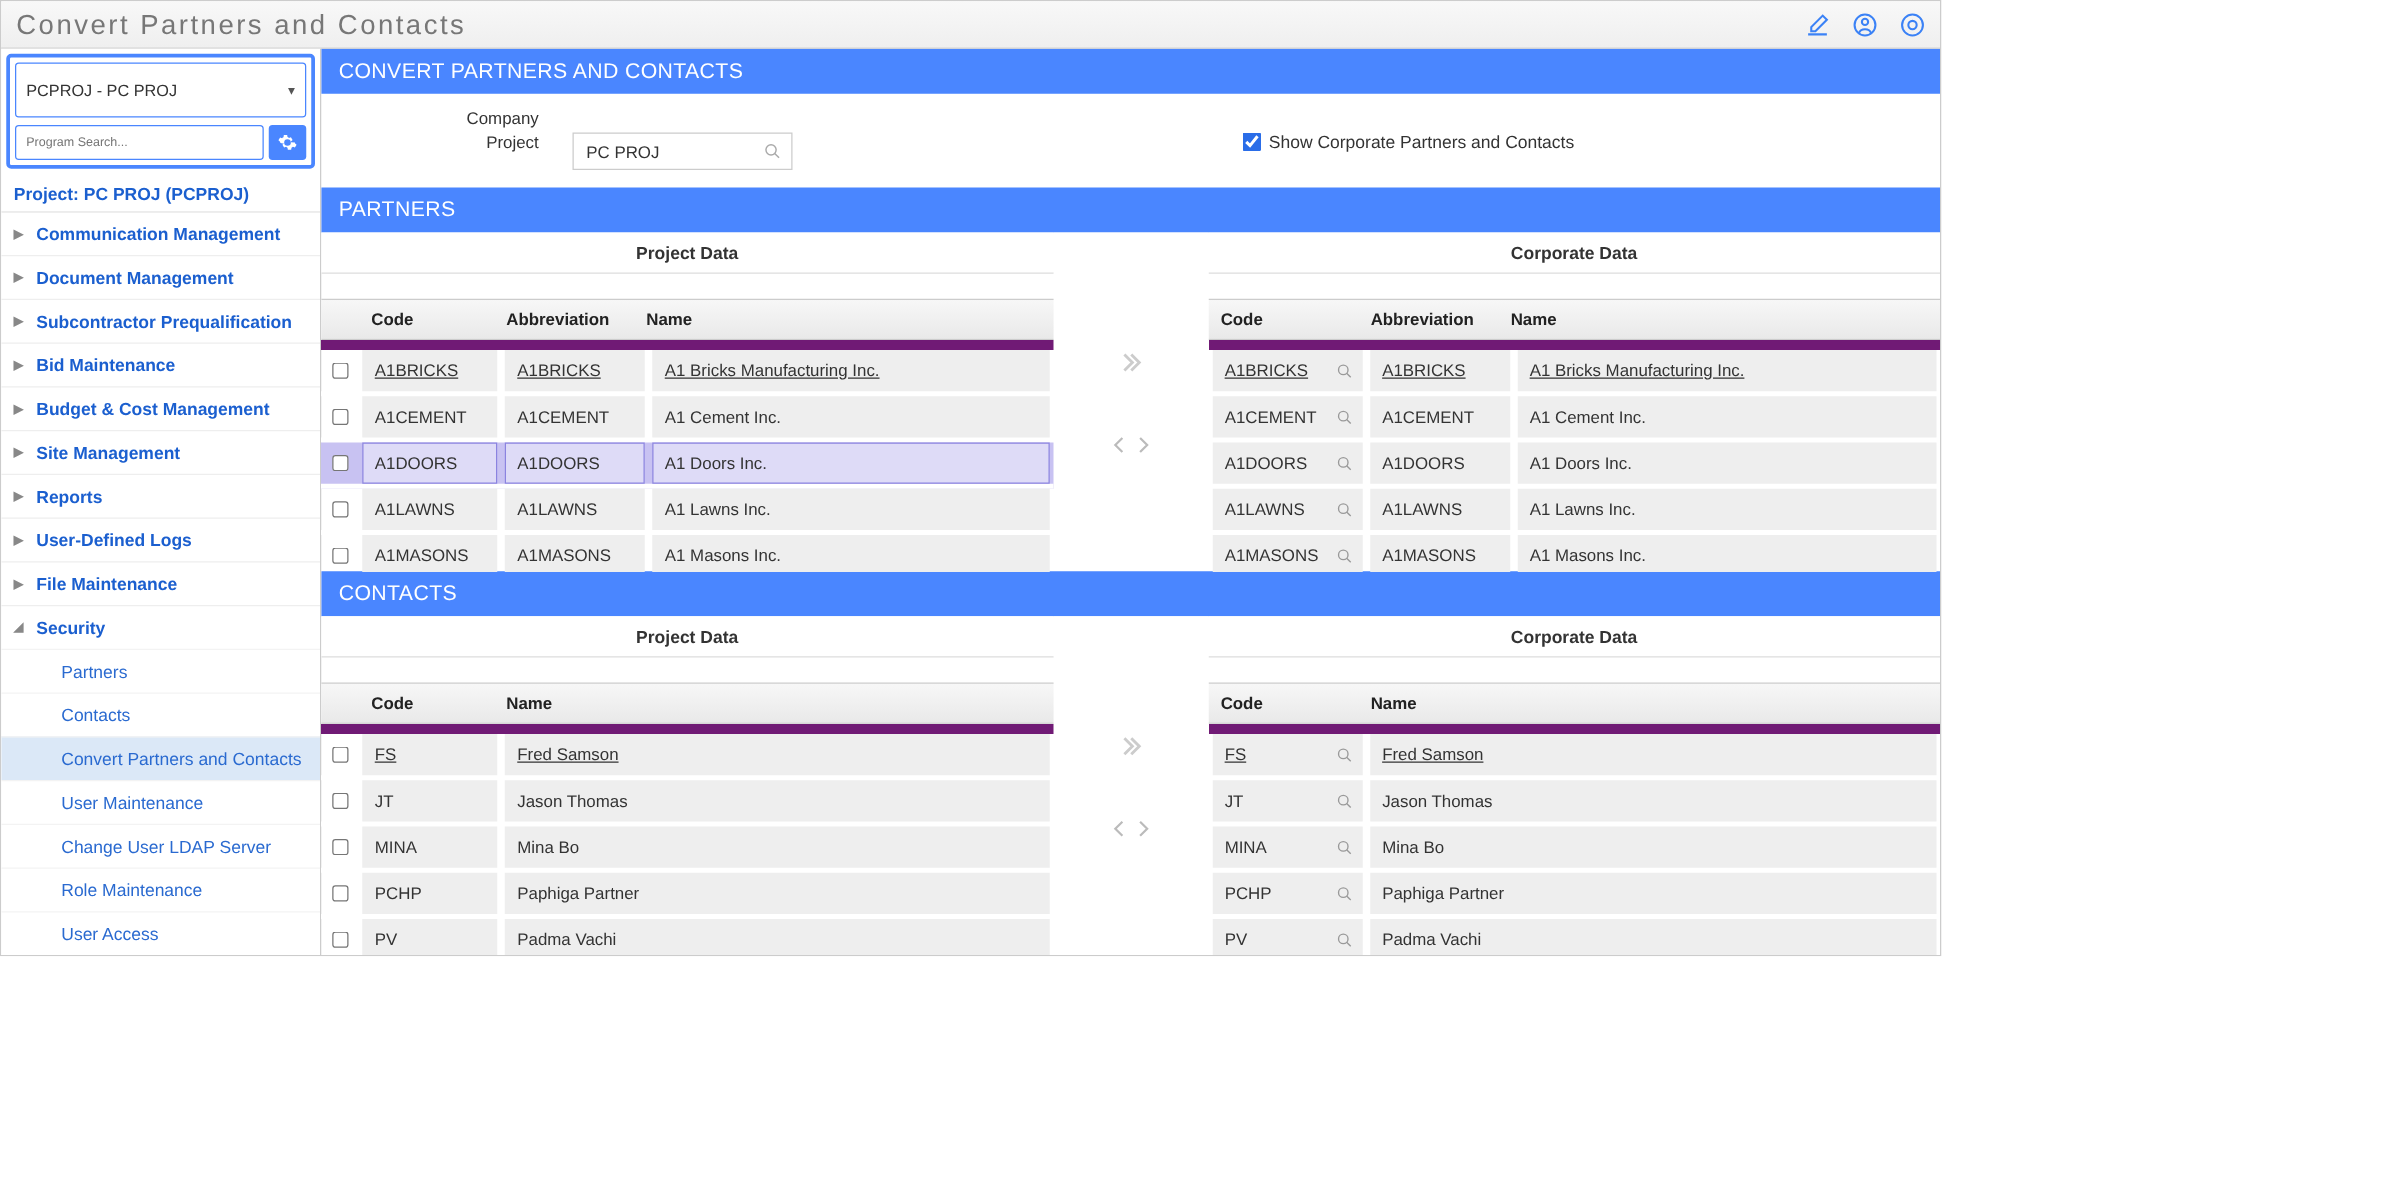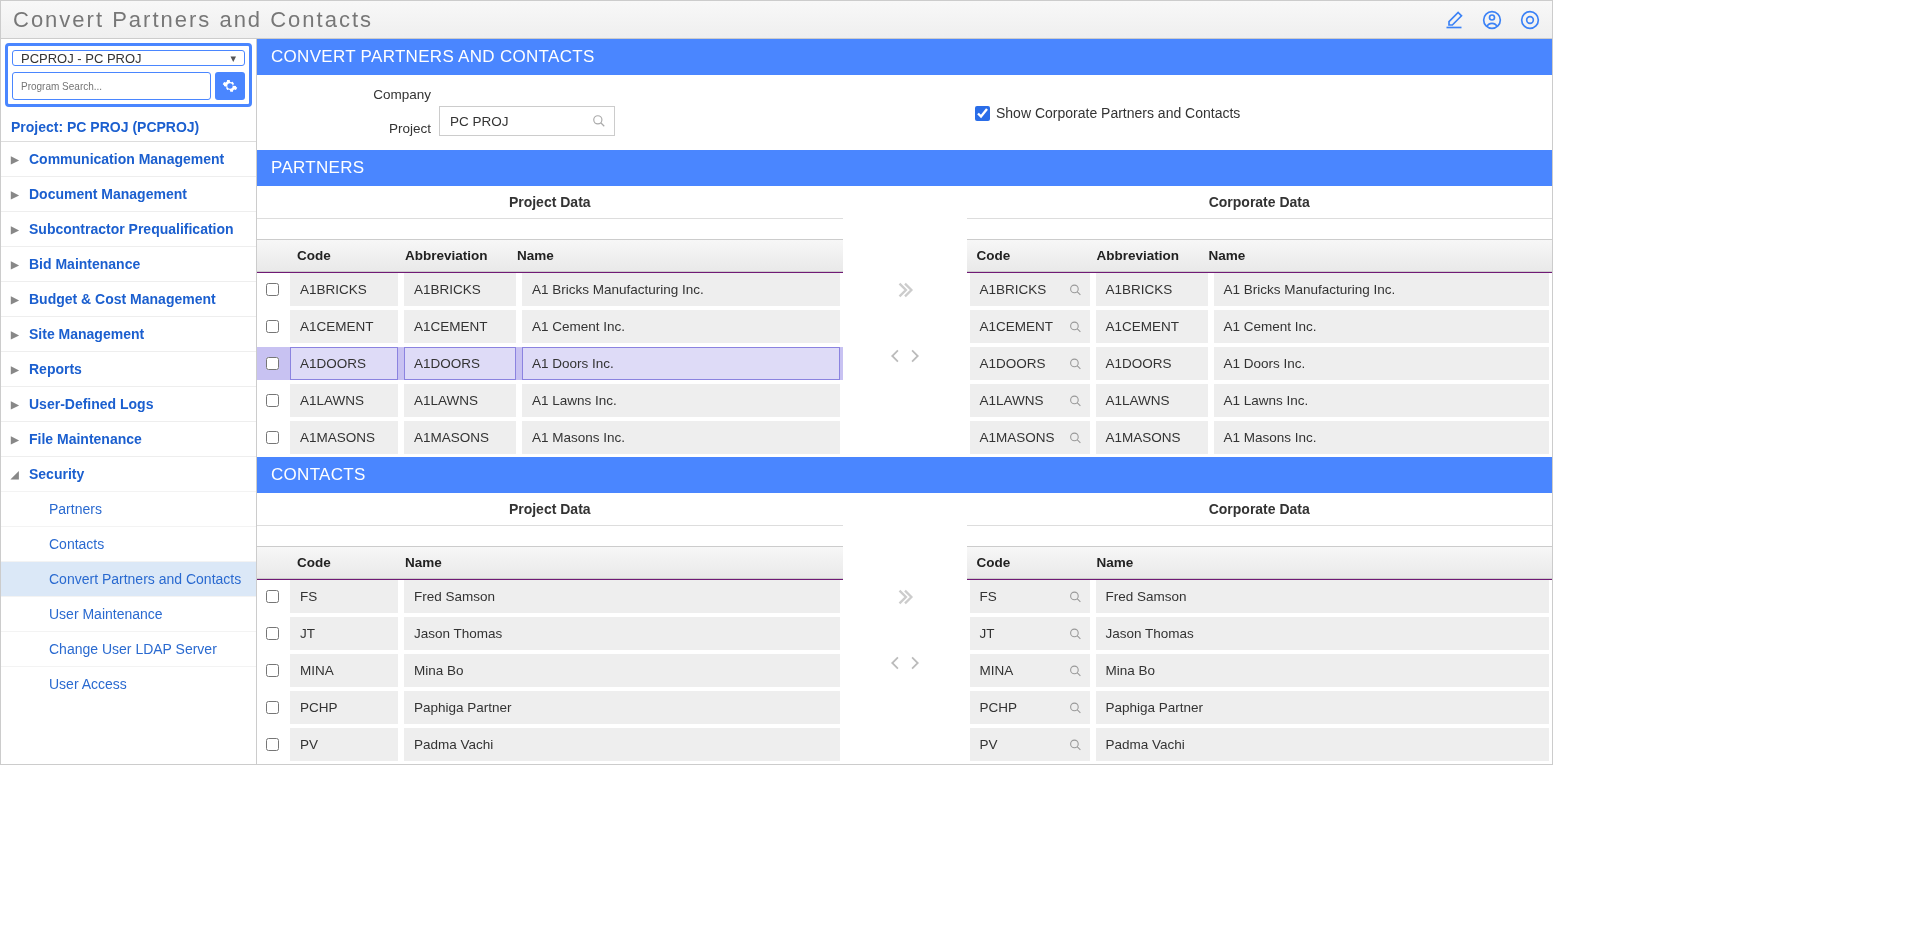--- a/index.html
+++ b/index.html
@@ -43,21 +43,21 @@
   background: #fff;
 }
 .sidebar-top {
   border: 3px solid #4a86ff;
   border-radius: 4px;
   margin: 4px;
   padding: 4px;
 }
 .proj-select {
   width: 100%;
-  height: 16px;
+  height: 44px;
   border: 1px solid #4a86ff;
   border-radius: 3px;
   padding: 0 8px;
   font-size: 13px;
   color: #333;
   background: #fff;
   display: flex;
   align-items: center;
   position: relative;
 }
@@ -119,21 +119,21 @@
 .content { flex: 1; display: flex; flex-direction: column; min-width: 0; overflow: hidden; }
 .blue-header {
   background: #4a86ff;
   color: #fff;
   font-size: 17px;
   padding: 8px 14px;
   letter-spacing: 0.3px;
 }
 .form-area { padding: 8px 12px 10px; display: flex; align-items: flex-start; gap: 60px; }
 .form-rows { display: inline-block; }
-.form-row { display: flex; align-items: flex-end; margin: 4px 0; }
+.form-row { display: flex; align-items: flex-start; margin: 4px 0; gap: 19px; }
 .form-label { width: 170px; text-align: right; padding-right: 8px; color: #333; font-size: 13.5px;}
 .dd {
   width: 255px; height: 30px;
   border: 1px solid #ccc;
   background: #fff;
   display: flex; align-items: center;
   padding: 0 10px;
   position: relative;
   font-size: 13.5px;
 }
@@ -170,21 +170,21 @@
 .grid-head .cell { padding: 8px 10px; font-weight: bold; color: #222; font-size: 13.5px; }
 .grid-body { overflow-y: scroll; flex: 1; min-height: 0; }
 .grid-body::-webkit-scrollbar { width: 14px; }
 .grid-body::-webkit-scrollbar-track { background: #f0f0f0; }
 .grid-body::-webkit-scrollbar-thumb { background: #bcbcbc; border-radius: 2px; }
 .row {
   display: flex; align-items: stretch;
   padding: 0;
   border-bottom: 4px solid #fff;
 }
-.row:first-child { border-top: 1px solid #701a75; }
+.row:first-child { border-top: 8px solid #701a75; text-decoration: underline; }
 .row.selected { background: #c8c2f2; }
 .row .cb-cell {
   width: 30px; display: flex; align-items: center; justify-content: center;
 }
 .row .cb-cell input { width: 13px; height: 13px; border: 1px solid #bbb; }
 .dcell {
   background: #eee;
   margin: 0 3px;
   padding: 9px 10px;
   font-size: 13.5px;
@@ -313,20 +313,21 @@
           </div>
         <div class="nav-item">
             <span class="caret" style="color:#888">◢</span>
             <span>Security</span>
           </div>
         <div class="nav-sub">Partners</div>
         <div class="nav-sub">Contacts</div>
         <div class="nav-sub active">Convert Partners and Contacts</div>
         <div class="nav-sub">User Maintenance</div>
         <div class="nav-sub">Change User LDAP Server</div>
+        <div class="nav-sub">Role Maintenance</div>
         <div class="nav-sub">User Access</div>
       </div>
     </div>
 
     <div class="content">
       <div class="blue-header">CONVERT PARTNERS AND CONTACTS</div>
       <div class="form-area">
         <div class="form-rows">
           <div class="form-row">
             <div class="form-label">Company</div>

